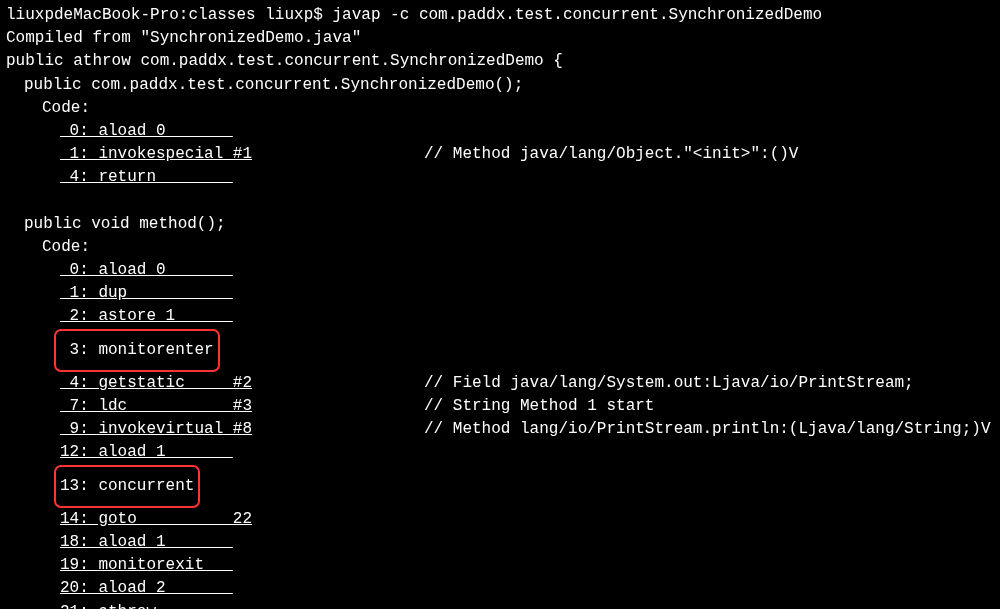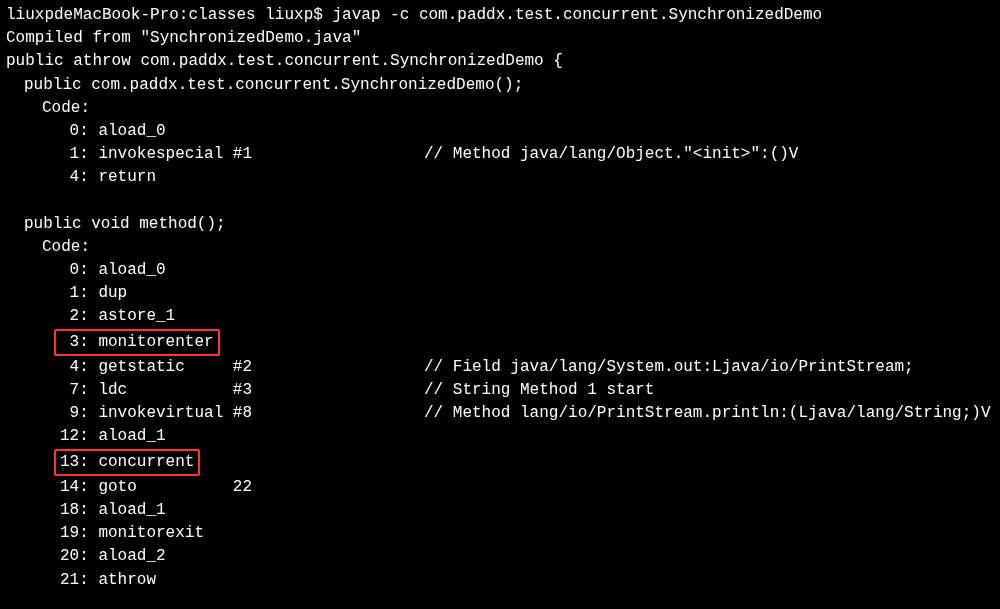--- a/index.html
+++ b/index.html
@@ -20,28 +20,28 @@
     }
     .line {
       white-space: pre;
       position: relative;
     }
     .comment {
       color: #ffffff;
     }
     .highlight-box {
       border: 2.5px solid #ff3333;
-      border-radius: 2px;
+      border-radius: 7px;
       display: inline-block;
-      padding: 0px 4px;
+      padding: 8px 4px;
       margin-left: -6px;
     }
     .indent1 { padding-left: 18px; }
     .indent2 { padding-left: 36px; }
-    .indent3 { padding-left: 54px; }
+    .indent3 { padding-left: 54px; text-decoration: underline; }
     .col-comment {
       position: absolute;
       left: 418px;
     }
   </style>
 </head>
 <body>
 
 <div class="line"><span>liuxpdeMacBook-Pro</span>:<span>classes</span> <span>liuxp$</span> <span>javap -c com.paddx.test.concurrent.SynchronizedDemo</span></div>
 

